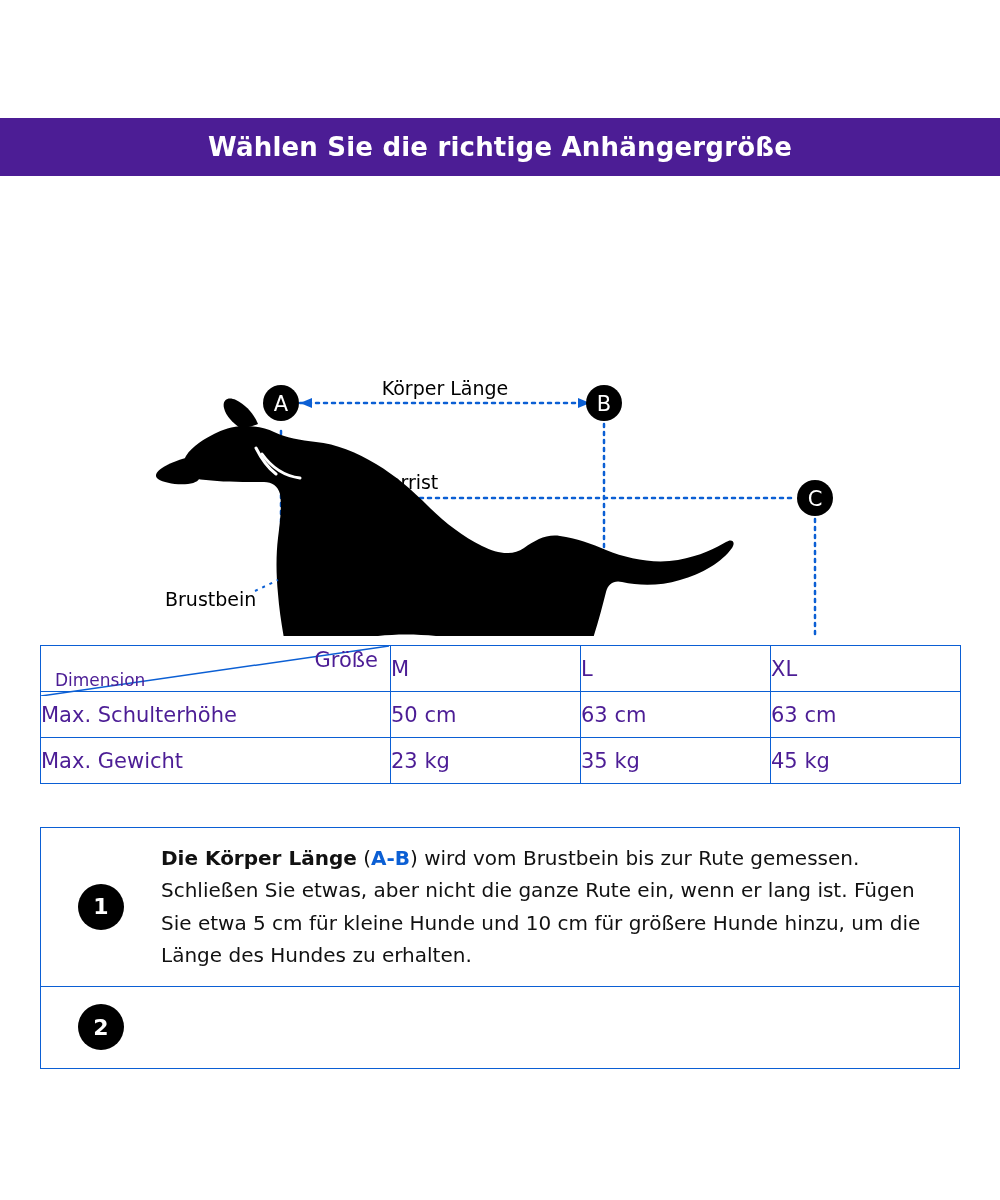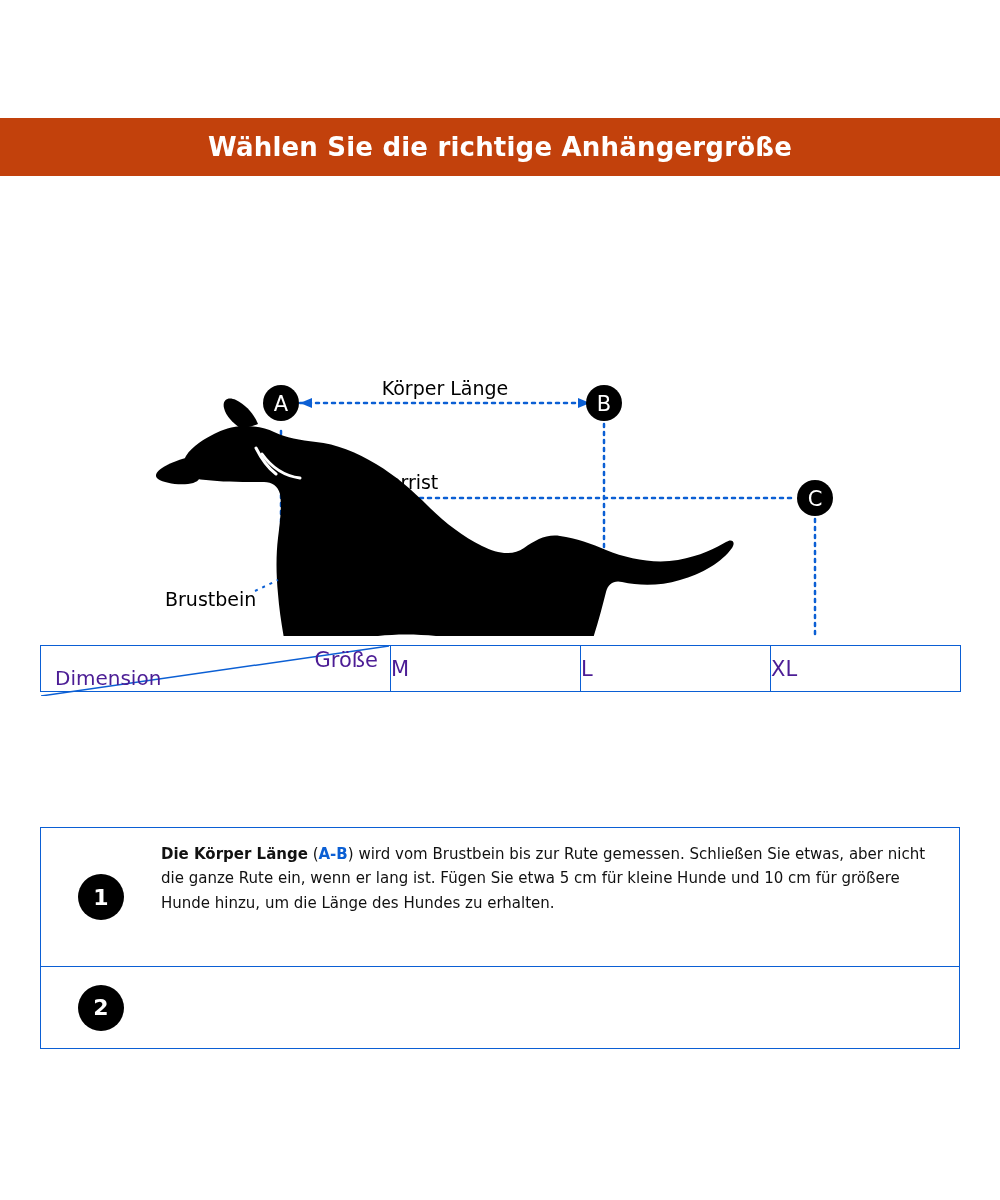--- a/index.html
+++ b/index.html
@@ -22,21 +22,21 @@
     background: #ffffff;
   }
 
   
   .header-band {
     position: absolute;
     left: 0;
     top: 118px;
     width: 1000px;
     height: 58px;
-    background: #c2410c;
+    background: #4c1d95;
     display: flex;
     align-items: center;
     justify-content: center;
   }
   .header-title {
     color: #ffffff;
     font-size: 26px;
     font-weight: bold;
     letter-spacing: 0.2px;
     font-family: "DejaVu Sans", sans-serif;
@@ -95,21 +95,21 @@
   .corner-top {
     position: absolute;
     right: 12px;
     top: 2px;
     font-size: 21px;
   }
   .corner-bottom {
     position: absolute;
     left: 14px;
     bottom: 1px;
-    font-size: 20px;
+    font-size: 17px;
   }
 
   
   .notes {
     position: absolute;
     left: 40px;
     top: 827px;
     width: 920px;
   }
   .note {
@@ -139,21 +139,21 @@
     color: #ffffff;
     font-size: 22px;
     font-weight: bold;
     display: flex;
     align-items: center;
     justify-content: center;
     font-family: "DejaVu Sans", sans-serif;
   }
   .note-text {
     flex: 1 1 auto;
-    font-size: 15px;
+    font-size: 20px;
     line-height: 1.62;
     color: #111;
     padding-right: 6px;
   }
   .note-text b { font-weight: bold; }
   .accent { color: #0b5fd4; font-weight: bold; }
 
   .note-1 { min-height: 140px; }
   .note-2 { min-height: 82px; }
 </style>
@@ -299,20 +299,32 @@
                 <line x1="0" y1="50" x2="348" y2="0" stroke="#0b5fd4" stroke-width="1.5"></line>
               </svg>
               <span class="corner-top">Größe</span>
               <span class="corner-bottom">Dimension</span>
             </div>
           </td>
           <td>M</td>
           <td>L</td>
           <td>XL</td>
         </tr>
+        <tr>
+          <td>Max. Schulterhöhe</td>
+          <td>50 cm</td>
+          <td>63 cm</td>
+          <td>63 cm</td>
+        </tr>
+        <tr>
+          <td>Max. Gewicht</td>
+          <td>23 kg</td>
+          <td>35 kg</td>
+          <td>45 kg</td>
+        </tr>
       </tbody>
     </table>
   </div>
 
   <div class="notes">
 
     <div class="note note-1">
       <div class="note-badge-cell">
         <div class="badge">1</div>
       </div>

